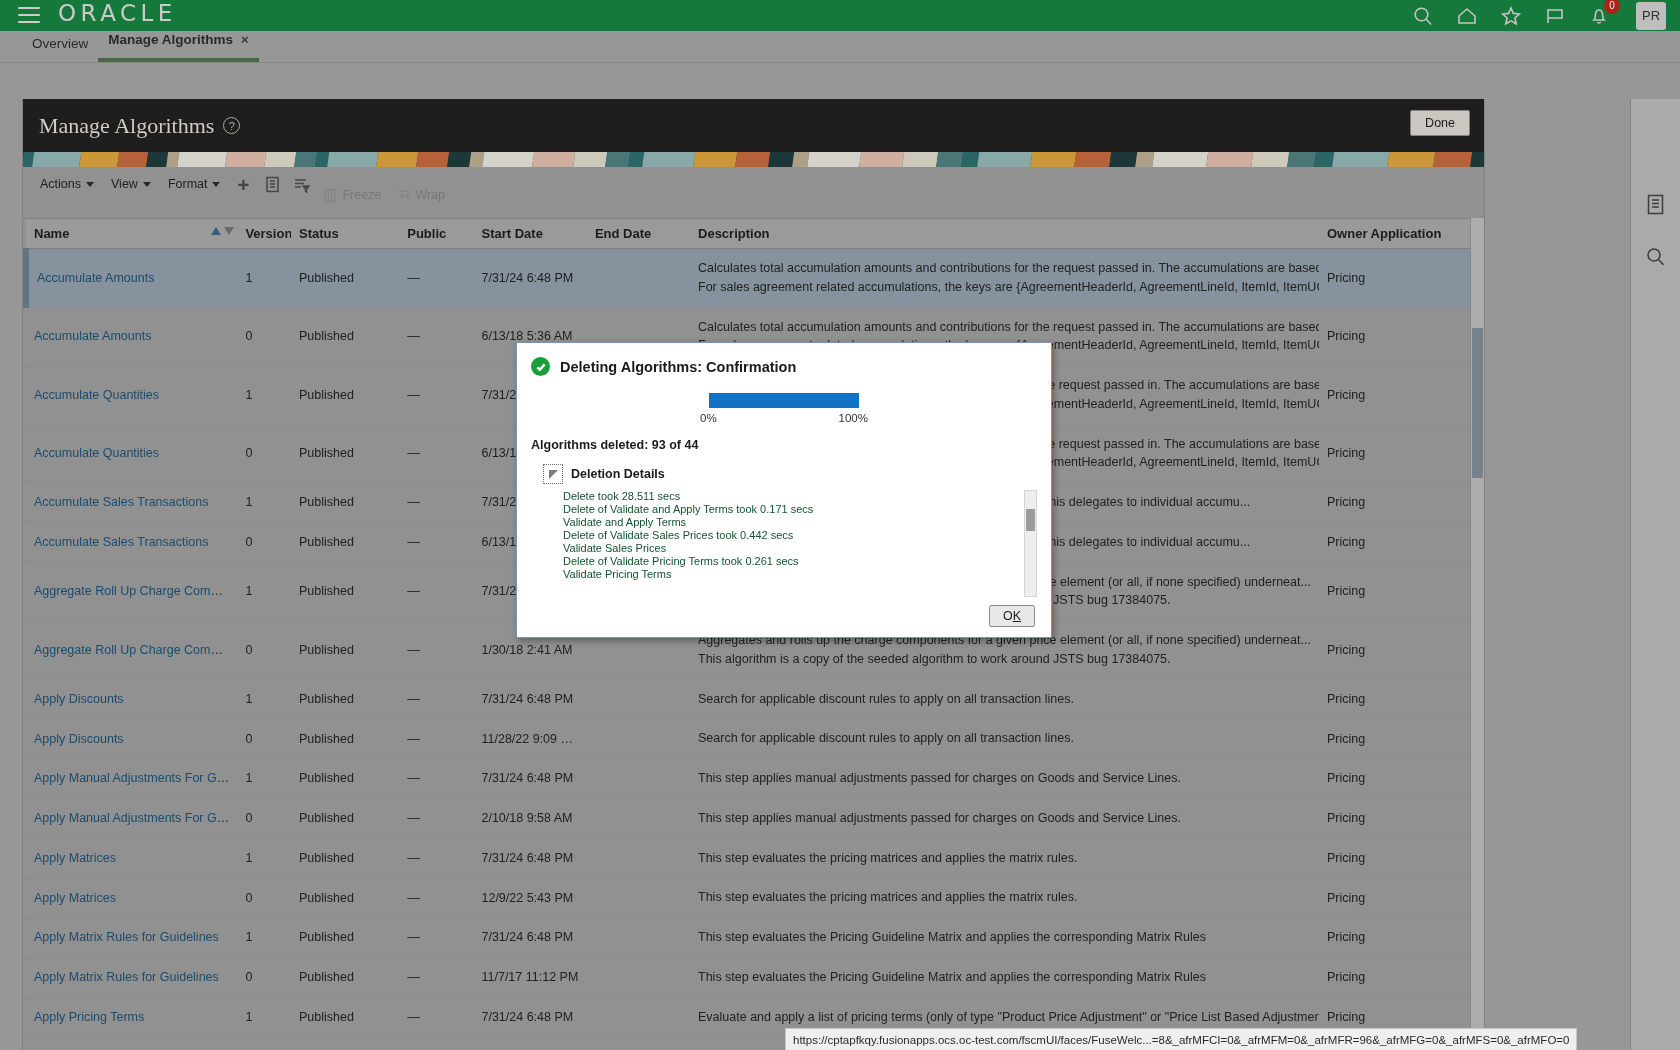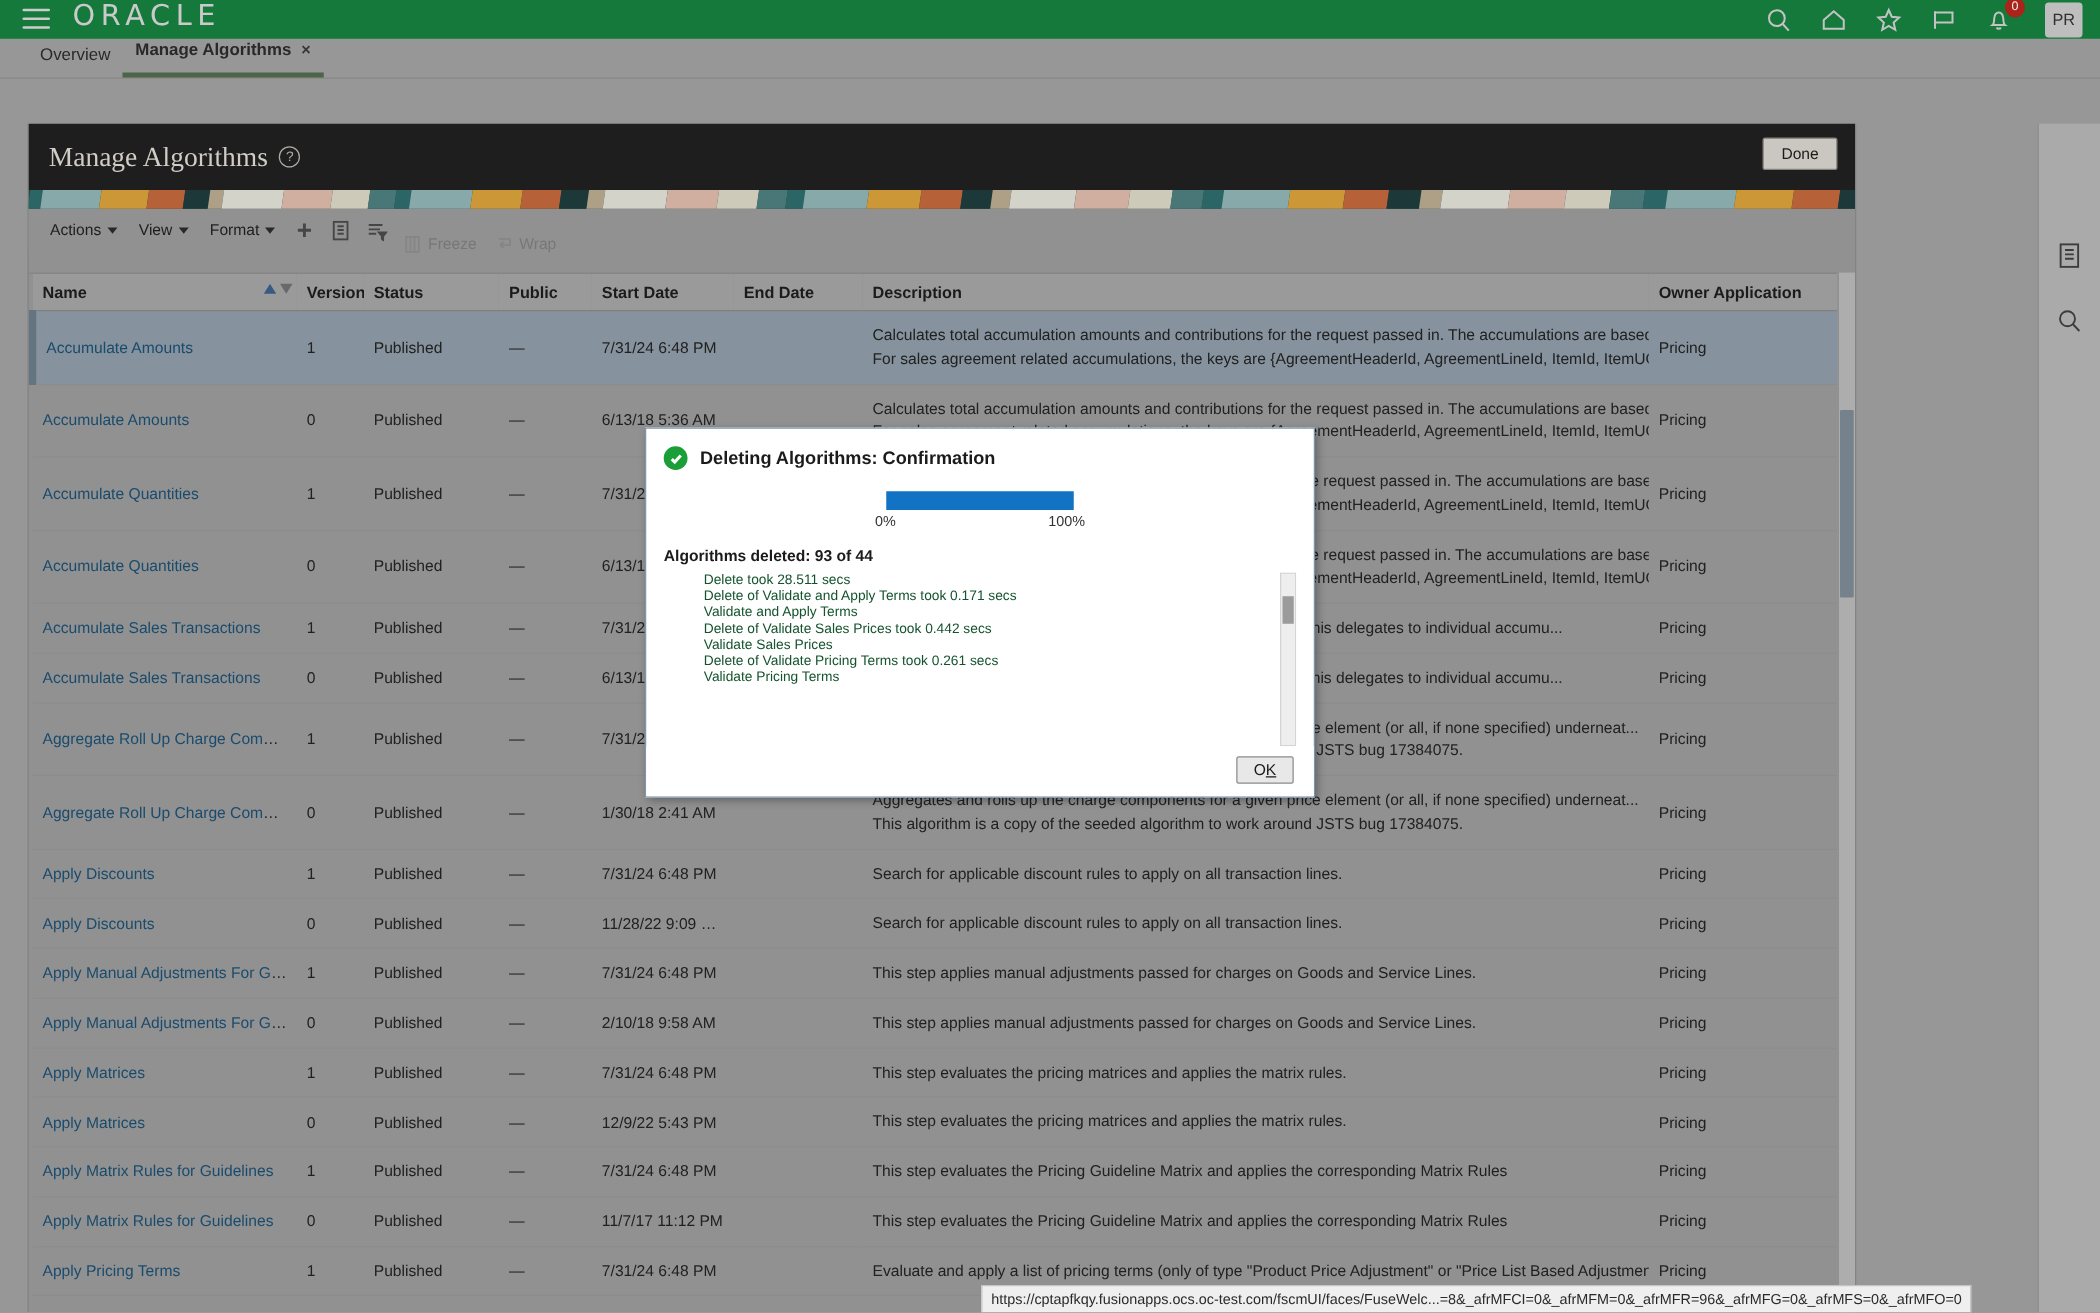--- a/index.html
+++ b/index.html
@@ -658,20 +658,26 @@
     <div class="progress-block">
       <div class="progress-track">
         <div class="progress-fill" id="progFill" style="width: 100%;"></div>
       </div>
       <div class="progress-labels">
         <span>0%</span>
         <span>100%</span>
       </div>
     </div>
     <div class="deleted-count">Algorithms deleted: 93 of 44</div>
+    <div class="details-toggle">
+      <span class="disc-box">
+        <span class="disc-tri"></span>
+      </span>
+      <span class="details-label">Deletion Details</span>
+    </div>
     <div class="details-pane">
       <ul id="detailsList">
           <li>Delete took 28.511 secs</li>
           <li>Delete of Validate and Apply Terms took 0.171 secs</li>
           <li>Validate and Apply Terms</li>
           <li>Delete of Validate Sales Prices took 0.442 secs</li>
           <li>Validate Sales Prices</li>
           <li>Delete of Validate Pricing Terms took 0.261 secs</li>
           <li>Validate Pricing Terms</li>
         </ul>

